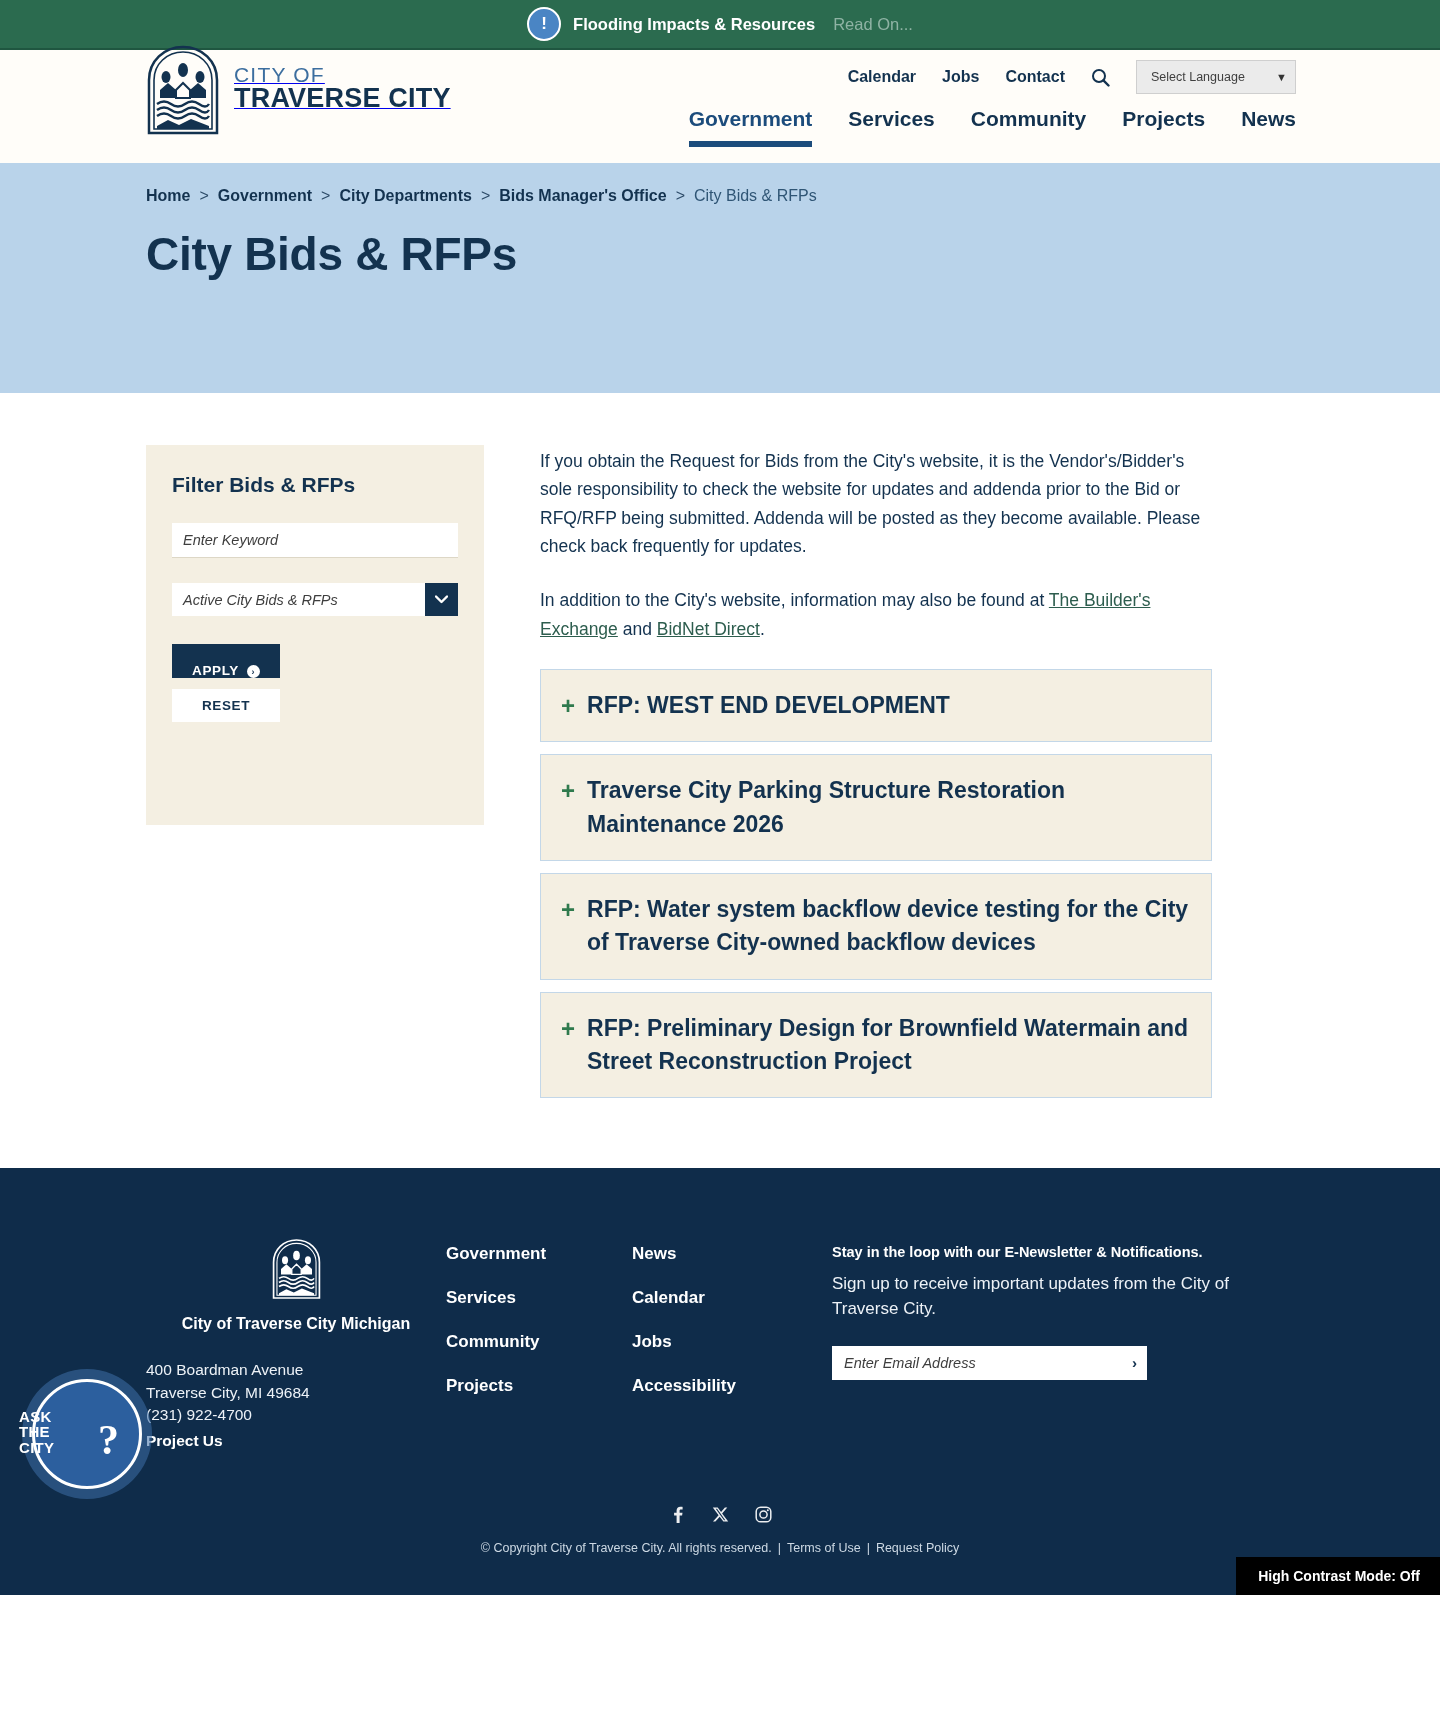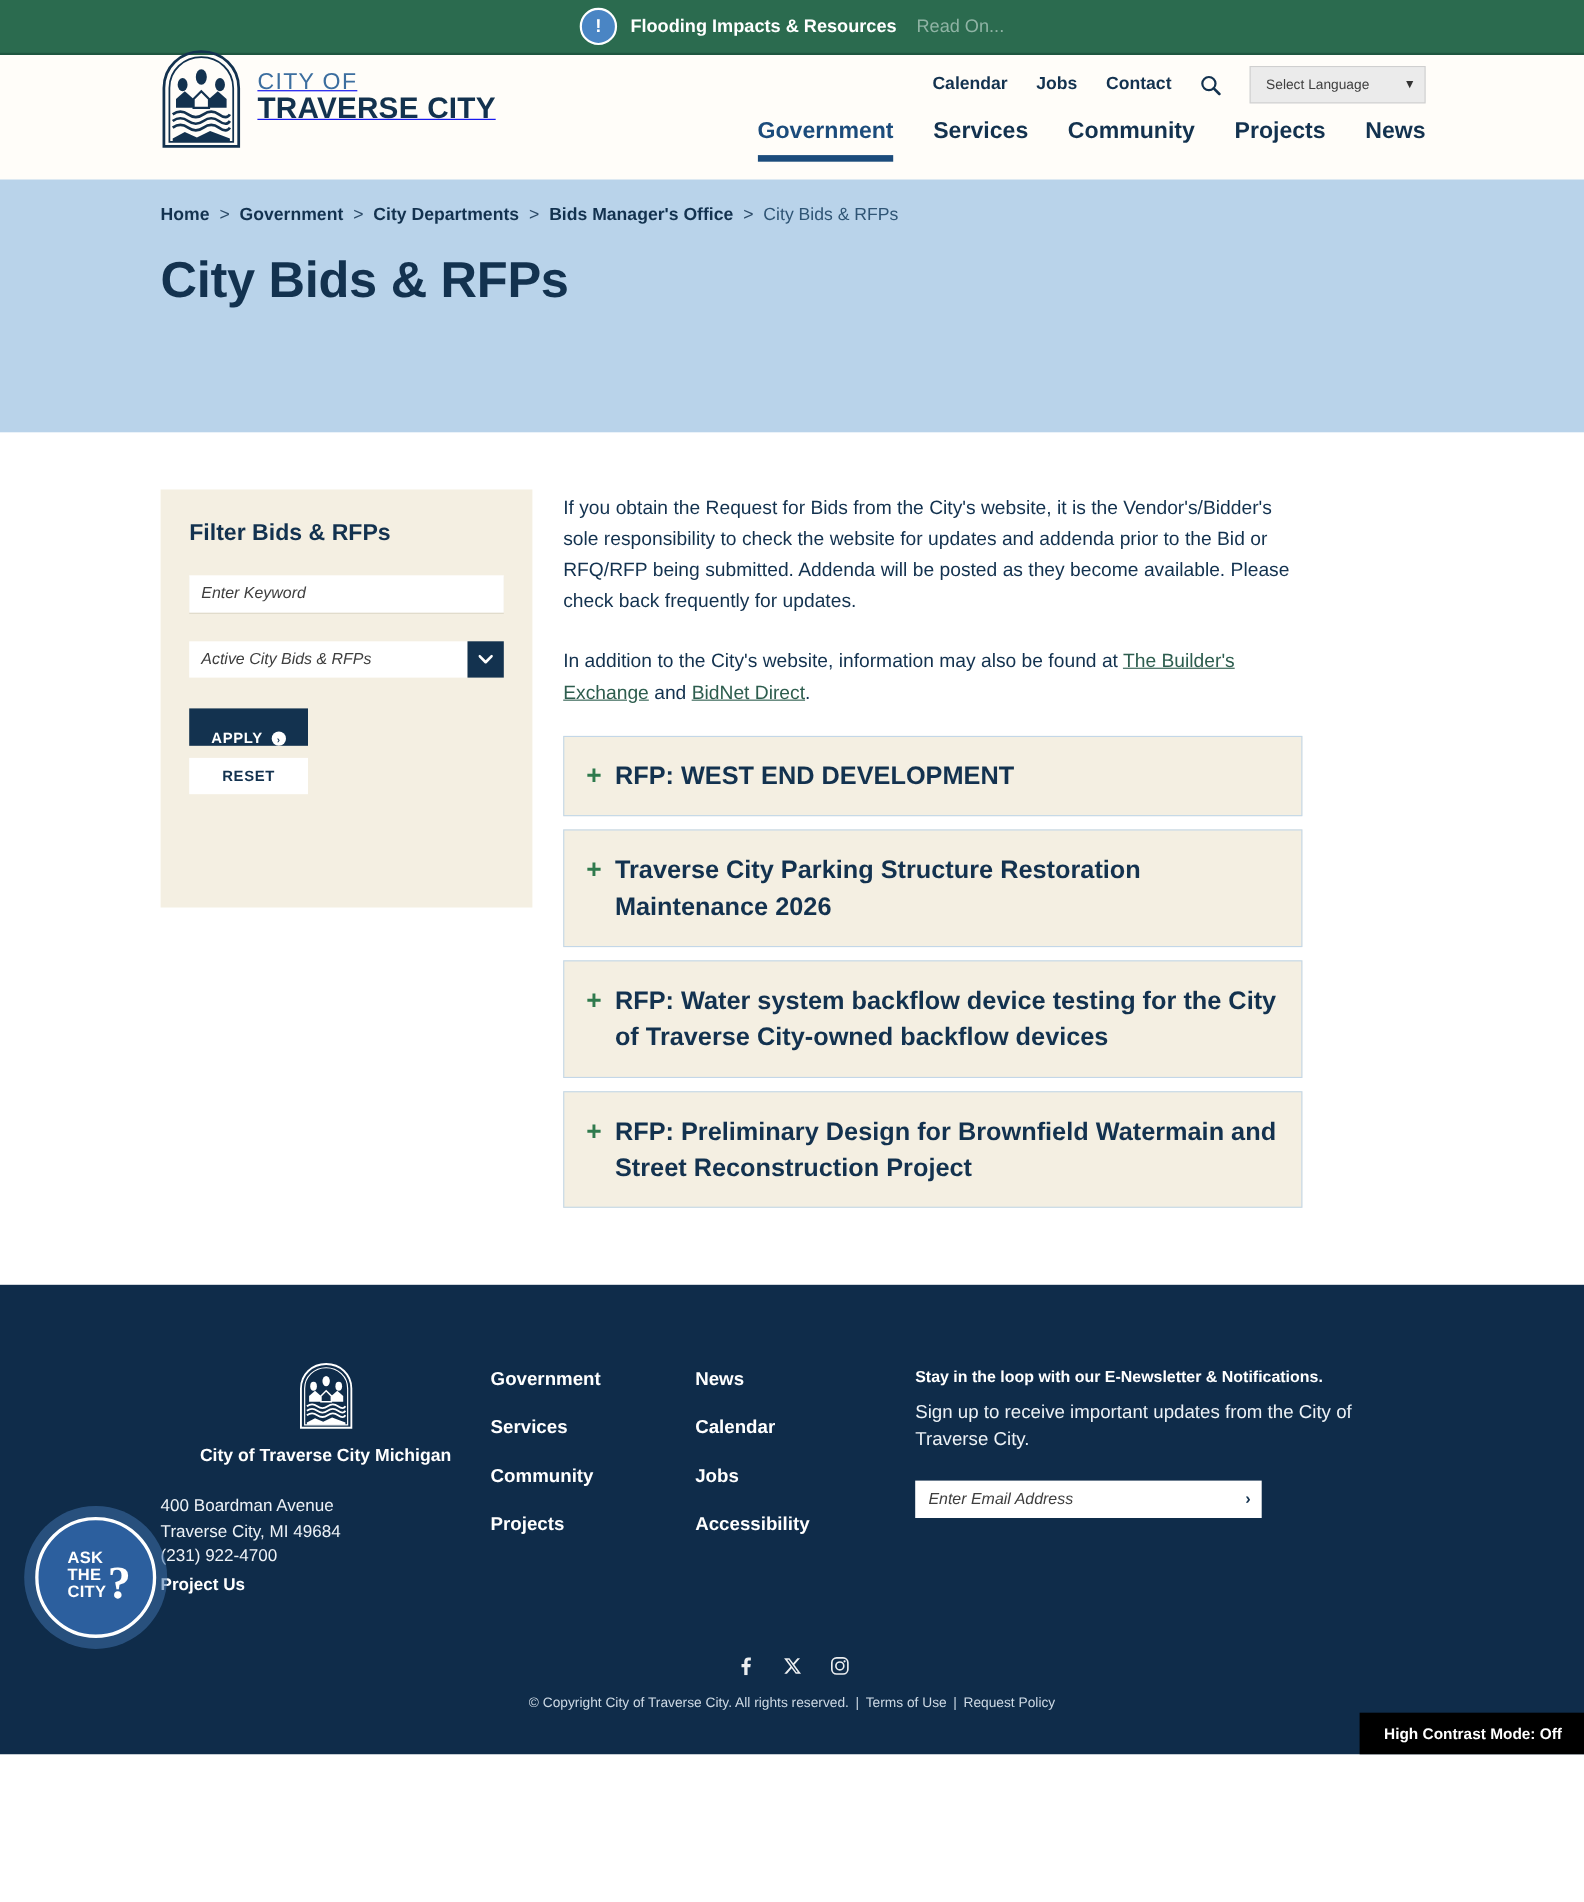--- a/index.html
+++ b/index.html
@@ -154,21 +154,21 @@
   }
   .btn-reset {
     margin-top: 11px;
     width: 108px; height: 33px;
     background: #ffffff; color: #13324f;
     border: none; cursor: pointer;
     font-size: 13.5px; font-weight: 700; letter-spacing: .6px;
     font-family: "Liberation Sans", sans-serif;
   }
 
-  .main-col { flex: 1; padding-top: 2px; }
+  .main-col { flex: 1; padding-top: 2px; margin-left: 28px; }
   .body-para {
     font-size: 17.5px; line-height: 1.62; color: #13324f;
     margin-bottom: 26px; max-width: 672px;
   }
   .body-para a { color: #2d5d4e; text-decoration: underline; }
 
   .accordion { margin-top: 26px; display: flex; flex-direction: column; gap: 12px; max-width: 672px; }
   .acc-item {
     background: #f4efe2;
     border: 1px solid #c3d7e8;
@@ -243,21 +243,21 @@
     position: absolute; inset: 0;
     border-radius: 50%;
     background: #3e6fa8;
     opacity: .55;
   }
   .ask-inner {
     position: absolute; left: 10px; top: 10px; right: 10px; bottom: 10px;
     border-radius: 50%;
     background: #2c5f9e;
     border: 3px solid #ffffff;
-    display: flex; align-items: center; justify-content: center;
+    display: flex; align-items: center; justify-content: flex-start;
   }
   .ask-text {
     color: #ffffff; font-weight: 800; font-size: 15px;
     line-height: 1.02; text-align: left; letter-spacing: .3px;
     margin-left: -16px; margin-top: -4px;
   }
   .ask-q {
     position: absolute; right: 20px; bottom: 22px;
     color: #ffffff; font-size: 42px; font-weight: 800;
     font-family: "Liberation Serif", serif;

